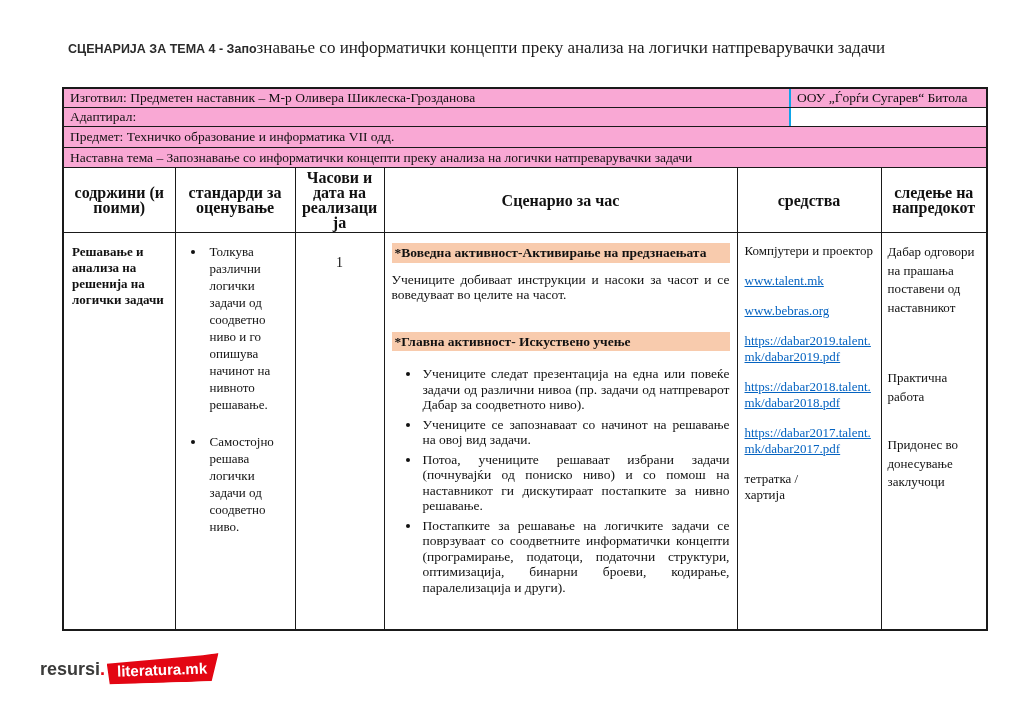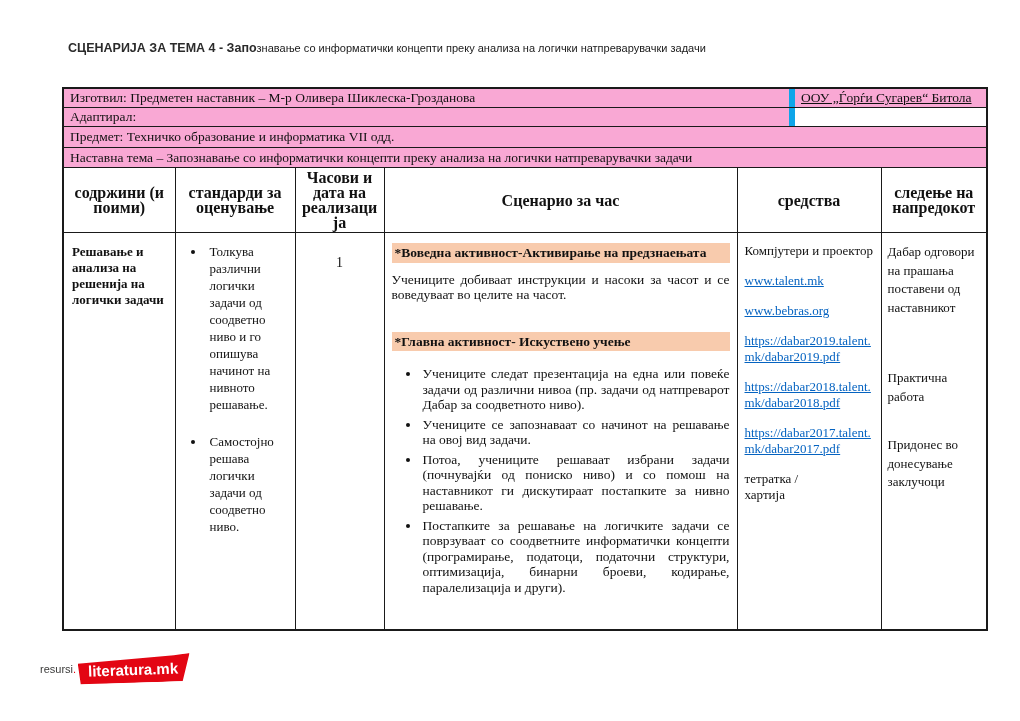--- a/index.html
+++ b/index.html
@@ -22,22 +22,22 @@
     width: 900px;
     white-space: nowrap;
   }
   .doc-title .t-sans {
     font-family: "Liberation Sans", sans-serif;
     font-weight: 700;
     font-size: 12.5px;
     color: #2b2b2b;
   }
   .doc-title .t-serif {
-    font-family: Liberation Sans, sans-serif;
-    font-size: 11px;
+    font-family: Liberation Serif, serif;
+    font-size: 17px;
     color: #1a1a1a;
   }
 
   
   .frame {
     position: absolute;
     left: 62px;
     top: 87px;
     width: 926px;
     border: 2px solid #1a1a1a;
@@ -50,25 +50,24 @@
     align-items: center;
     border-bottom: 1px solid #1a1a1a;
     background: #f9a8d4;
     font-size: 13.5px;
     line-height: 16px;
   }
   .meta-row .cell { padding: 1px 6px; }
   .meta-row .cell.left { flex: 1 1 auto; }
   .meta-row .cell.right {
     flex: 0 0 197px;
-    border-left: 6px solid #0ea5e9;
+    border-left: 2px solid #0ea5e9;
     align-self: stretch;
     display: flex;
     align-items: center;
-    text-decoration: underline;
   }
   .meta-row.r1 { height: 19px; }
   .meta-row.r2 { height: 19px; justify-content: center; }
   .meta-row.r2 .cell.right { background: #ffffff; }
   .meta-row.r3 { height: 21px; }
   .meta-row.r4 { height: 20px; }
   .meta-row.full .cell { flex: 1 1 auto; }
 
   
   table.main {
@@ -149,22 +148,22 @@
   
   .logo {
     position: absolute;
     left: 40px;
     top: 655px;
     display: flex;
     align-items: center;
     font-family: "Liberation Sans", sans-serif;
   }
   .logo-prefix {
-    font-weight: 400;
-    font-size: 11px;
+    font-weight: 700;
+    font-size: 18px;
     color: #3b3b3a;
     margin-right: 2px;
     text-align: center;
   }
   .logo-dot { color: #E30613; }
   .logo-banner {
     display: inline-block;
     background: #E30613;
     color: #ffffff;
     font-weight: 700;

